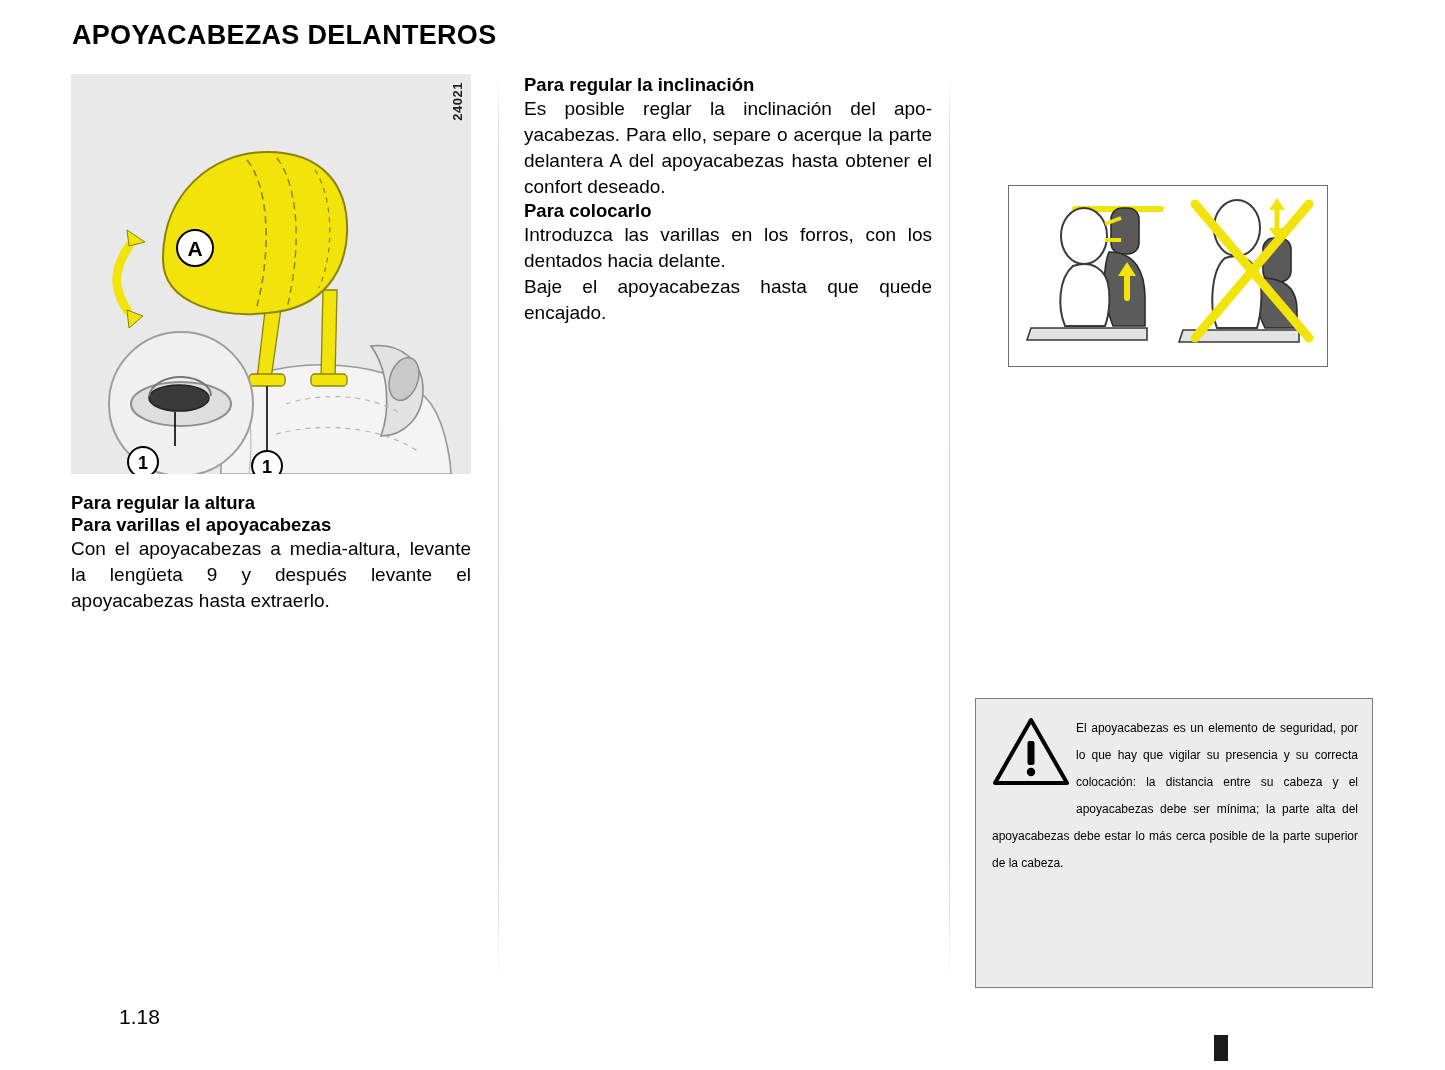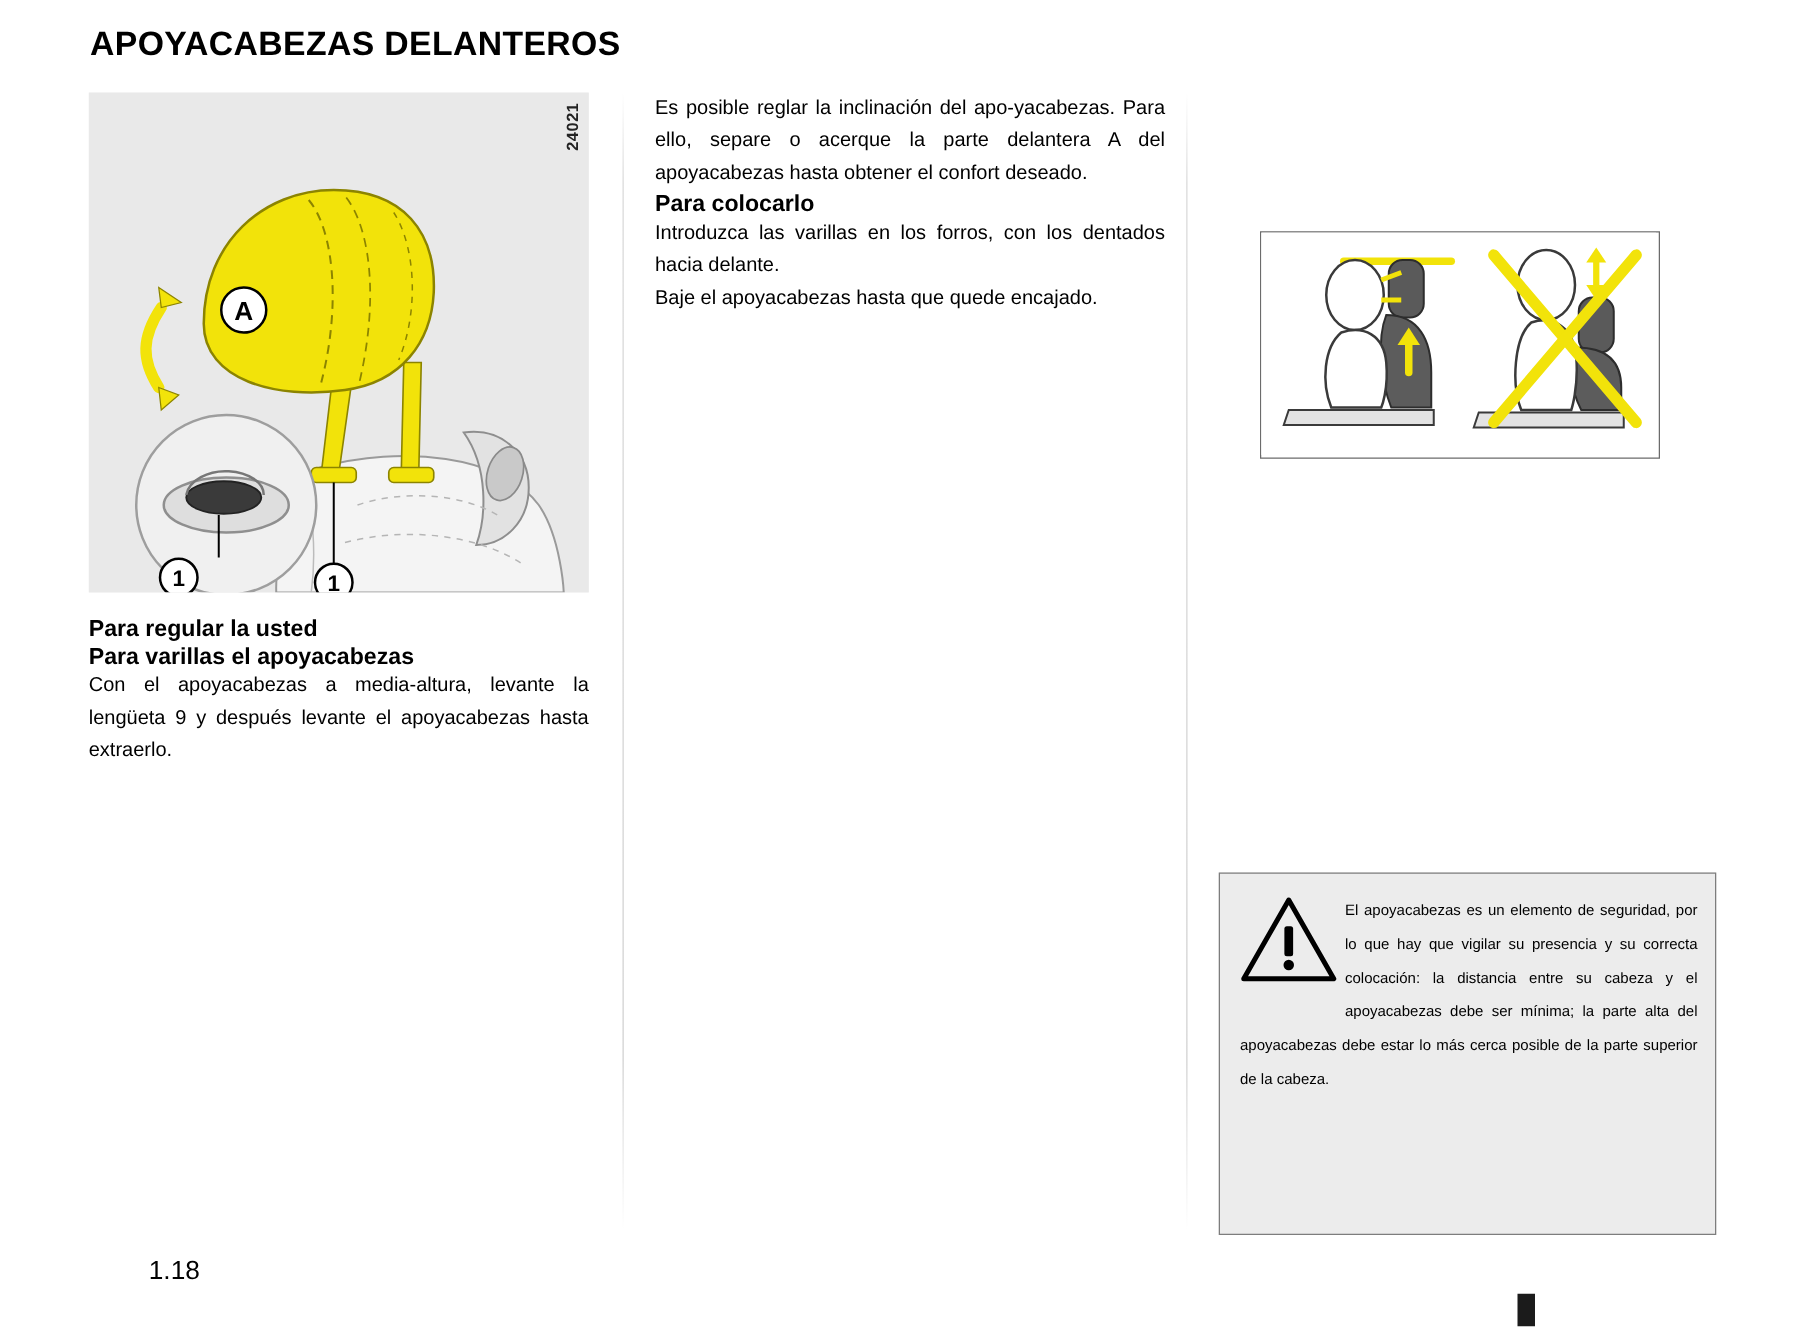--- a/index.html
+++ b/index.html
@@ -76,21 +76,21 @@
   }
 
   
   h3.sub {
     font-size: 18.5px;
     font-weight: bold;
     margin: 0;
     padding: 0;
   }
   p.body {
-    font-size: 16px;
+    font-size: 19px;
     line-height: 26px;
     margin: 0;
     text-align: justify;
   }
   .block { margin-top: 14px; }
   .block-first { margin-top: 18px; }
   .gap-head { }
 
   
   .figure-right {
@@ -197,31 +197,32 @@
         <text x="196" y="399" font-family="Liberation Sans, sans-serif" font-size="18" font-weight="bold" text-anchor="middle" fill="#000">1</text>
 
         <line x1="104" y1="338" x2="104" y2="372" stroke="#000" stroke-width="1.6"></line>
         <circle cx="72" cy="388" r="15" fill="#ffffff" stroke="#000" stroke-width="2"></circle>
         <text x="72" y="395" font-family="Liberation Sans, sans-serif" font-size="18" font-weight="bold" text-anchor="middle" fill="#000">1</text>
       </svg>
       <div class="fig-code">24021</div>
     </div>
 
     <div class="block-first">
-      <h3 class="sub">Para regular la usted</h3>
+      <h3 class="sub">Para regular la altura</h3>
     </div>
 
     <div class="gap-head">
       <h3 class="sub">Para varillas el apoyacabezas</h3>
       <p class="body block">Con el apoyacabezas a media-altura, levante la lengüeta 9 y después levante el apoyacabezas hasta extraerlo.</p>
     </div>
   </div>
 
   <div class="col-mid">
     <div>
+      <h3 class="sub">Para regular la inclinación</h3>
       <p class="body block">Es posible reglar la inclinación del apo-yacabezas. Para ello, separe o acerque la parte delantera A del apoyacabezas hasta obtener el confort deseado.</p>
     </div>
 
     <div class="gap-head">
       <h3 class="sub">Para colocarlo</h3>
       <p class="body block">Introduzca las varillas en los forros, con los dentados hacia delante.</p>
       <p class="body block">Baje el apoyacabezas hasta que quede encajado.</p>
     </div>
   </div>
 

